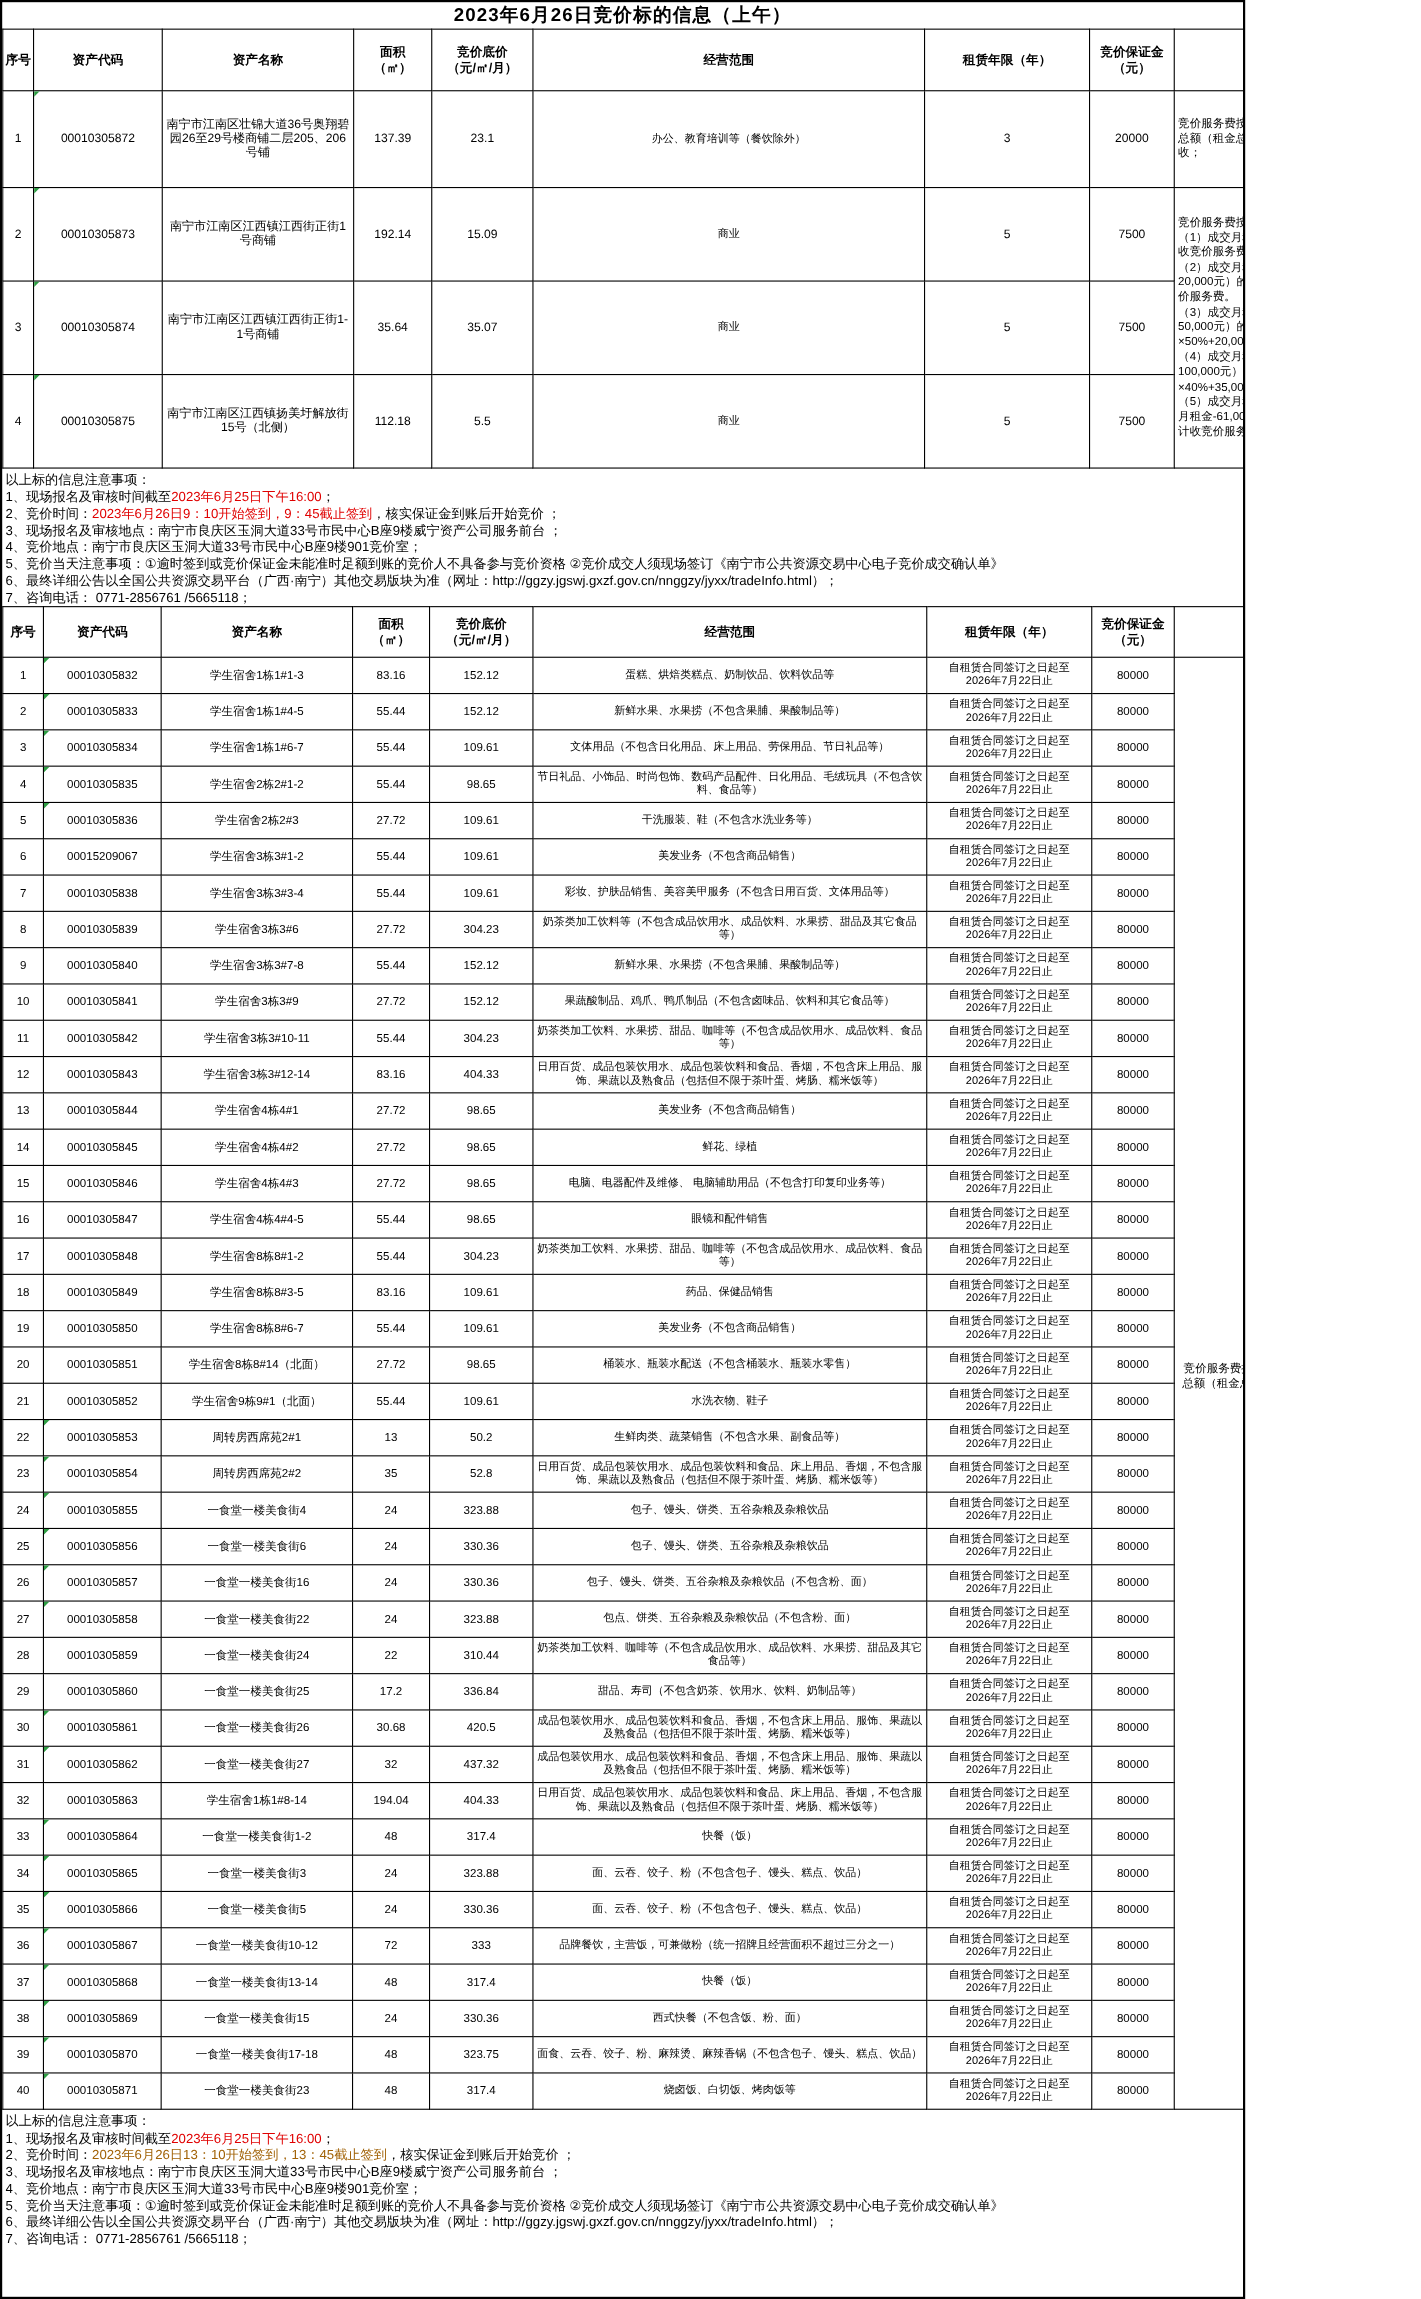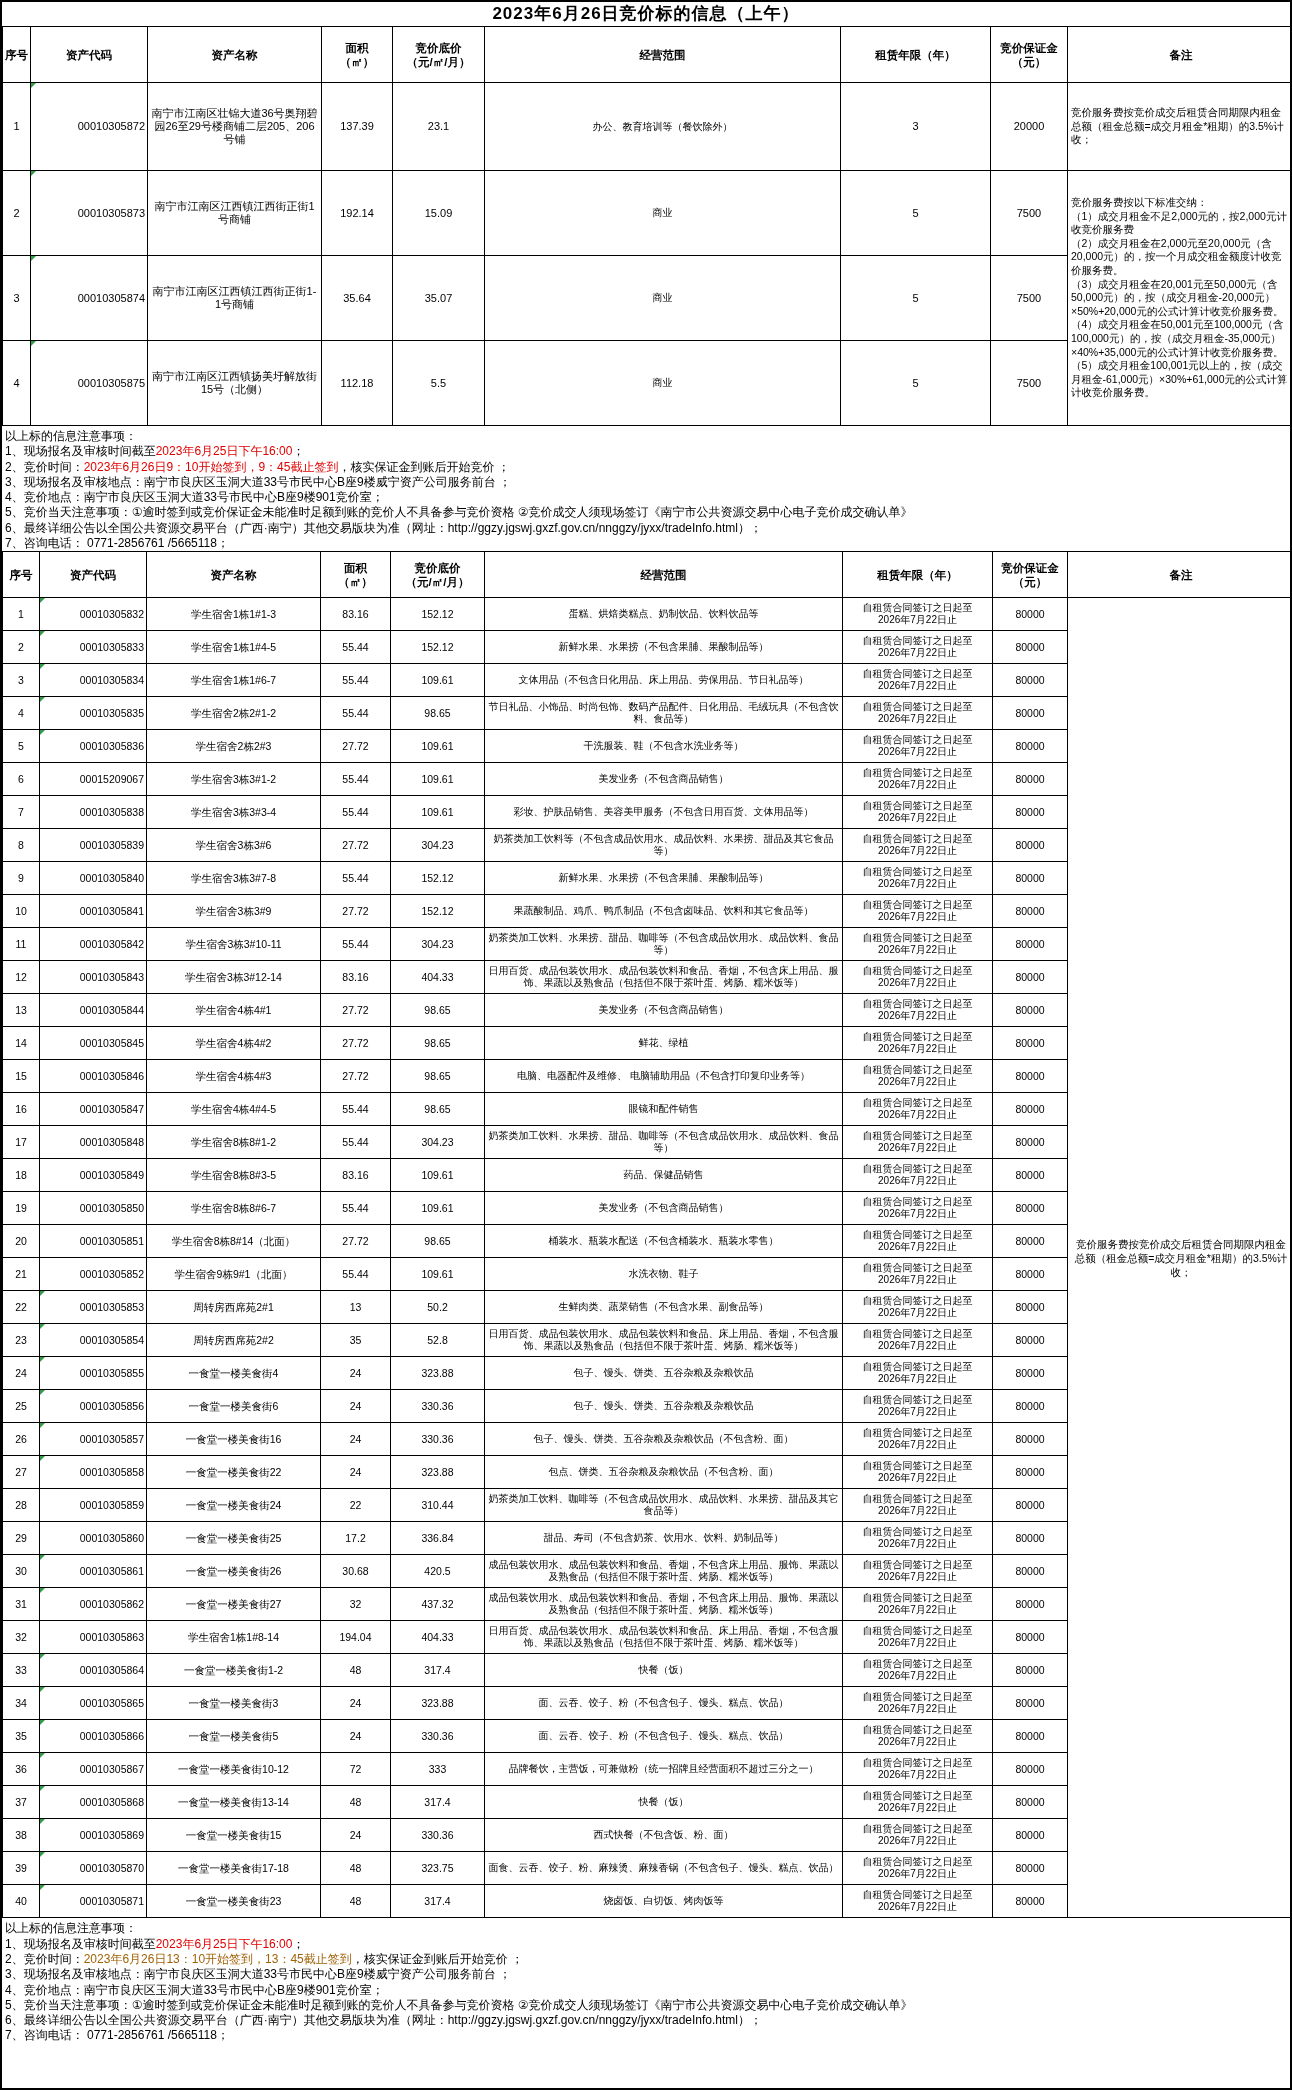--- a/index.html
+++ b/index.html
@@ -1,34 +1,34 @@
 <!DOCTYPE html>
 <html><head>
 <meta charset="utf-8">
 <style>
   *{box-sizing:border-box;}
   body{margin:0;background:#ffffff;}
-  .page{width:1292px;height:2090px;border:2px solid #000;background:#fff;color:#000;
+  .page{width:1132px;height:2090px;border:2px solid #000;background:#fff;color:#000;
         font-family:"Liberation Sans","DejaVu Sans",sans-serif;overflow:hidden;}
   .title{font-weight:700;text-align:center;letter-spacing:1px;}
   .title-am{font-size:17px;line-height:24px;height:24px;}
   .title-pm{font-size:21px;line-height:48px;height:48px;border-top:2px solid #000;}
   table{width:100%;border-collapse:collapse;table-layout:fixed;}
   th,td{border:1px solid #000;text-align:center;vertical-align:middle;padding:0 2px;overflow:hidden;}
   thead th{font-size:11.5px;font-weight:700;white-space:pre-line;line-height:14px;}
   .tbl-am thead tr{height:56px;}
   .tbl-am tbody tr{height:85px;}
   .tbl-am tbody tr.first{height:88px;}
   .tbl-am td{font-size:11px;line-height:13px;}
   .tbl-pm thead tr{height:46px;}
   .tbl-pm tbody tr{height:33px;}
   .tbl-pm td{font-size:10.5px;line-height:12px;}
   td.scope{font-size:10px;line-height:12px;}
   td.term{font-size:10px;line-height:12px;white-space:pre-line;}
-  td.code{position:relative;text-align:right;}
+  td.code{position:relative;}
   .corner{position:absolute;top:0;left:0;width:0;height:0;
           border-top:5px solid #2f9e44;border-right:5px solid transparent;}
   td.remark-left{text-align:left;font-size:10.5px;line-height:13.6px;padding:2px 3px;white-space:pre-line;}
   td.remark-center{text-align:center;font-size:10.5px;line-height:14px;padding:2px 4px;white-space:pre-line;}
   .notes{padding:3px 5px 0 3px;font-size:12px;line-height:15.3px;}
   .note-heading,.note-line{white-space:nowrap;overflow:hidden;}
 </style>
 </head>
 <body>
 

